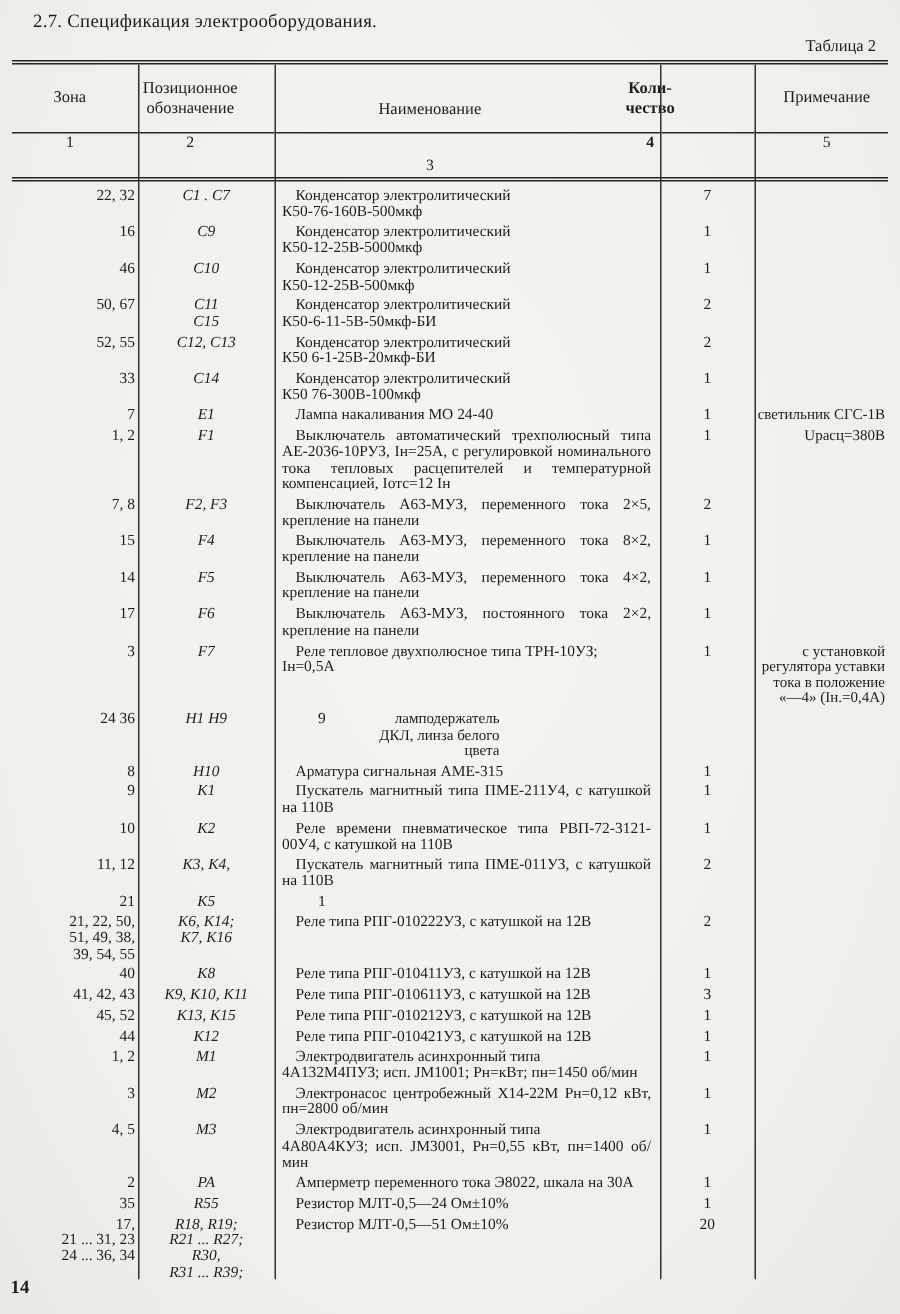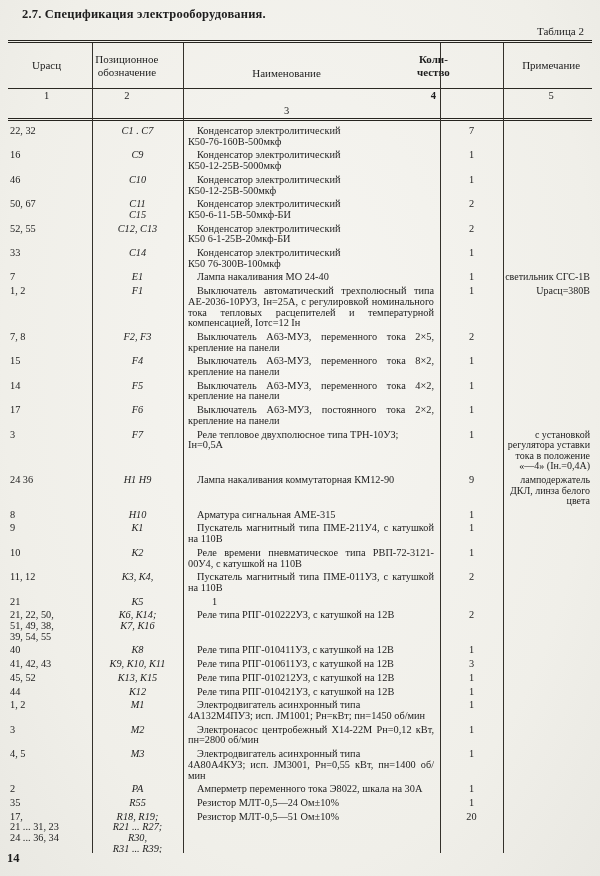--- a/index.html
+++ b/index.html
@@ -7,21 +7,21 @@
   body {
     position:relative;
     background:#f2f1ec;
     background-image: radial-gradient(ellipse at 50% 40%, #f6f5f1 0%, #f0efe9 70%, #e9e8e2 100%);
     font-family:"Liberation Serif", serif;
     color:#1d1d1d;
     overflow:hidden;
   }
   .section-title {
     position:absolute; left:22px; top:7px;
-    font-size:12.5px; font-weight:bold; letter-spacing:0.2px;
+    font-size:12.5px; font-weight:normal; letter-spacing:0.2px;
   }
   .table-caption {
     position:absolute; right:16px; top:25px; font-size:11px;
   }
   .tbl {
     position:absolute; left:8px; top:40px; width:584px; height:813px;
     border-top:3px double #26241f;
     overflow:hidden;
   }
   .vline { position:absolute; top:0; bottom:0; width:1px; background:#34312b; }
@@ -34,21 +34,21 @@
   .thead > div { white-space:pre-line; line-height:12.5px; }
   .tnums {
     display:flex; border-bottom:3px double #26241f;
     font-size:10.5px; text-align:center; padding:1px 0 2px 0;
   }
   .hc1 { width:84px; } .hc2 { width:91px; } .hc3 { width:257px;margin-top:15px; }
   .hc4 { width:63px;font-weight:bold; } .hc5 { width:89px;margin-left:48px; }
   .tbody { font-size:10.3px; line-height:10.7px; padding-top:4px; }
   .row { display:flex; align-items:flex-start; padding:1px 0 2px 0; }
   .c { white-space:pre-line; }
-  .c-zone { width:84px; text-align:left; padding:0 2px; }
+  .c-zone { width:84px; text-align:right; padding:0 2px; }
   .c-des  { width:91px; text-align:center; padding:0 2px;font-style:italic; }
   .c-name { width:257px; padding:0 6px 0 5px; text-align:justify; text-indent:9px; }
   .c-qty  { width:63px; text-align:center; }
   .c-note { width:89px; text-align:right; font-size:10px; line-height:10.6px; padding:0 2px; }
   .page-number {
     position:absolute; left:7px; top:851px; font-size:12.5px; font-weight:bold;
   }
 </style>
 </head>
 <body>
@@ -56,21 +56,21 @@
 <div class="section-title">2.7. Спецификация электрооборудования.</div>
 <div class="table-caption">Таблица 2</div>
 
 <div class="tbl">
   <div class="vline vl1"></div>
   <div class="vline vl2"></div>
   <div class="vline vl3"></div>
   <div class="vline vl4"></div>
 
   <div class="thead">
-    <div class="hc1">Uрасц</div>
+    <div class="hc1">Зона</div>
     <div class="hc2">Позиционное
 обозначение</div>
     <div class="hc3">Наименование</div>
     <div class="hc4">Коли-
 чество</div>
     <div class="hc5">Примечание</div>
   </div>
 
   <div class="tnums">
     <div class="hc1">1</div>
@@ -176,21 +176,20 @@
     <div class="c c-zone">3</div>
     <div class="c c-des">F7</div>
     <div class="c c-name">Реле тепловое двухполюсное типа ТРН-10УЗ;
 Iн=0,5А</div>
     <div class="c c-qty">1</div>
     <div class="c c-note">с установкой регулятора уставки тока в положение «—4» (Iн.=0,4А)</div>
   </div>
       <div class="row">
     <div class="c c-zone">24  36</div>
     <div class="c c-des">Н1  Н9</div>
-    <div class="c c-name">Лампа накаливания коммутаторная КМ12-90</div>
     <div class="c c-qty">9</div>
     <div class="c c-note">ламподержатель ДКЛ, линза белого цвета</div>
   </div>
       <div class="row">
     <div class="c c-zone">8</div>
     <div class="c c-des">Н10</div>
     <div class="c c-name">Арматура сигнальная АМЕ-315</div>
     <div class="c c-qty">1</div>
     <div class="c c-note"></div>
   </div>

